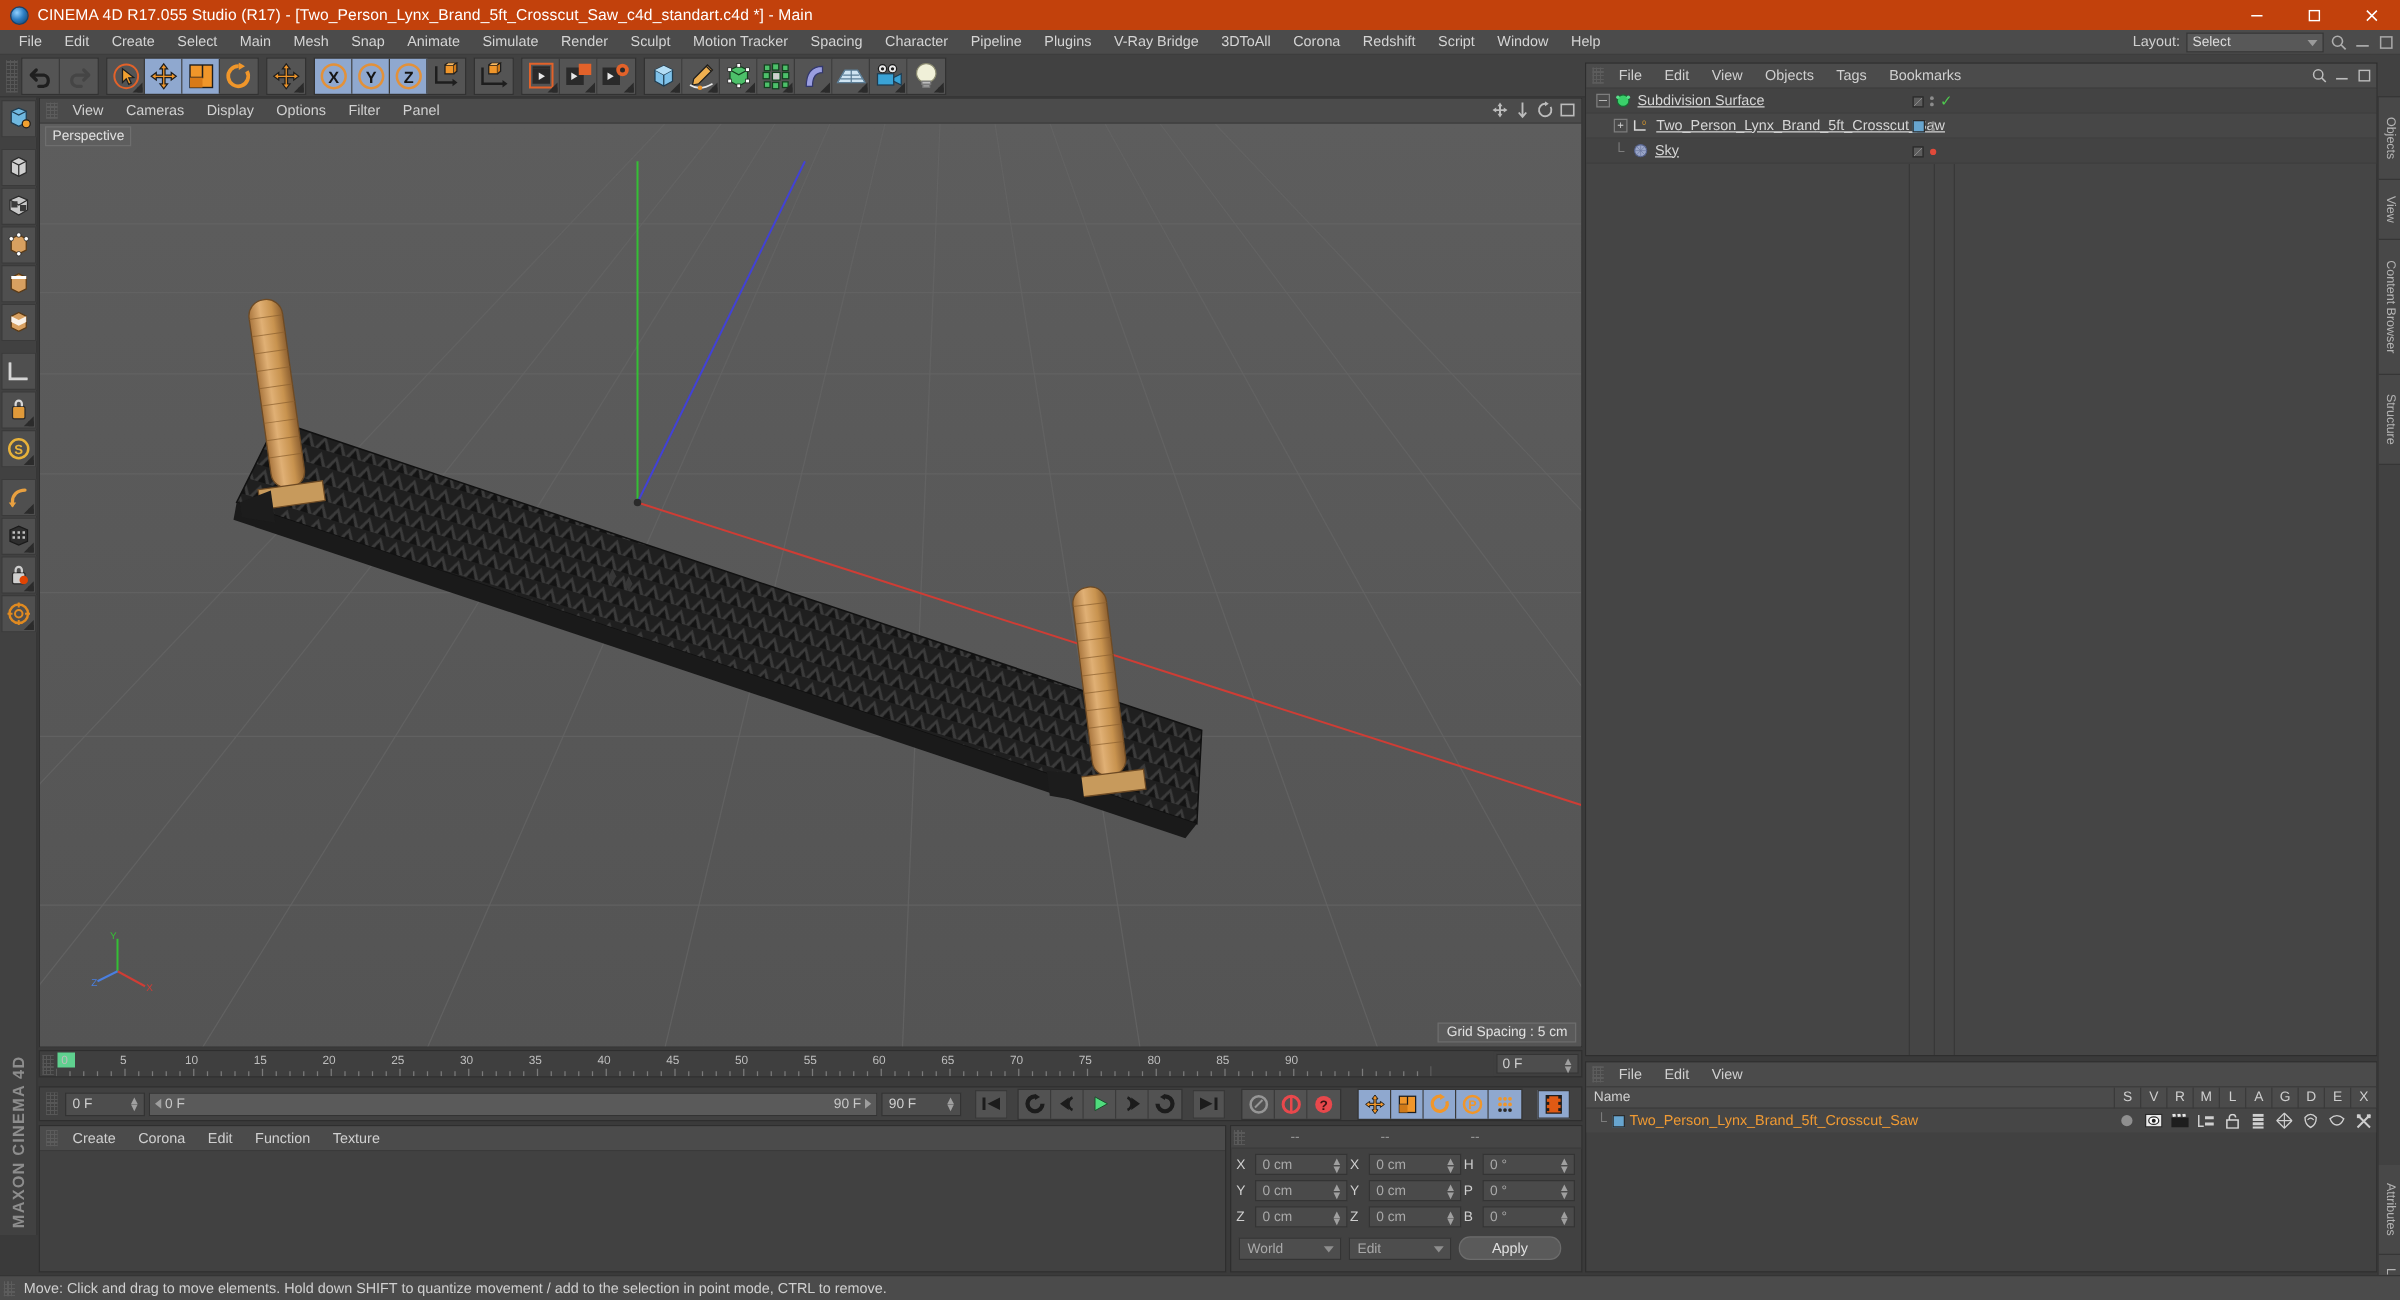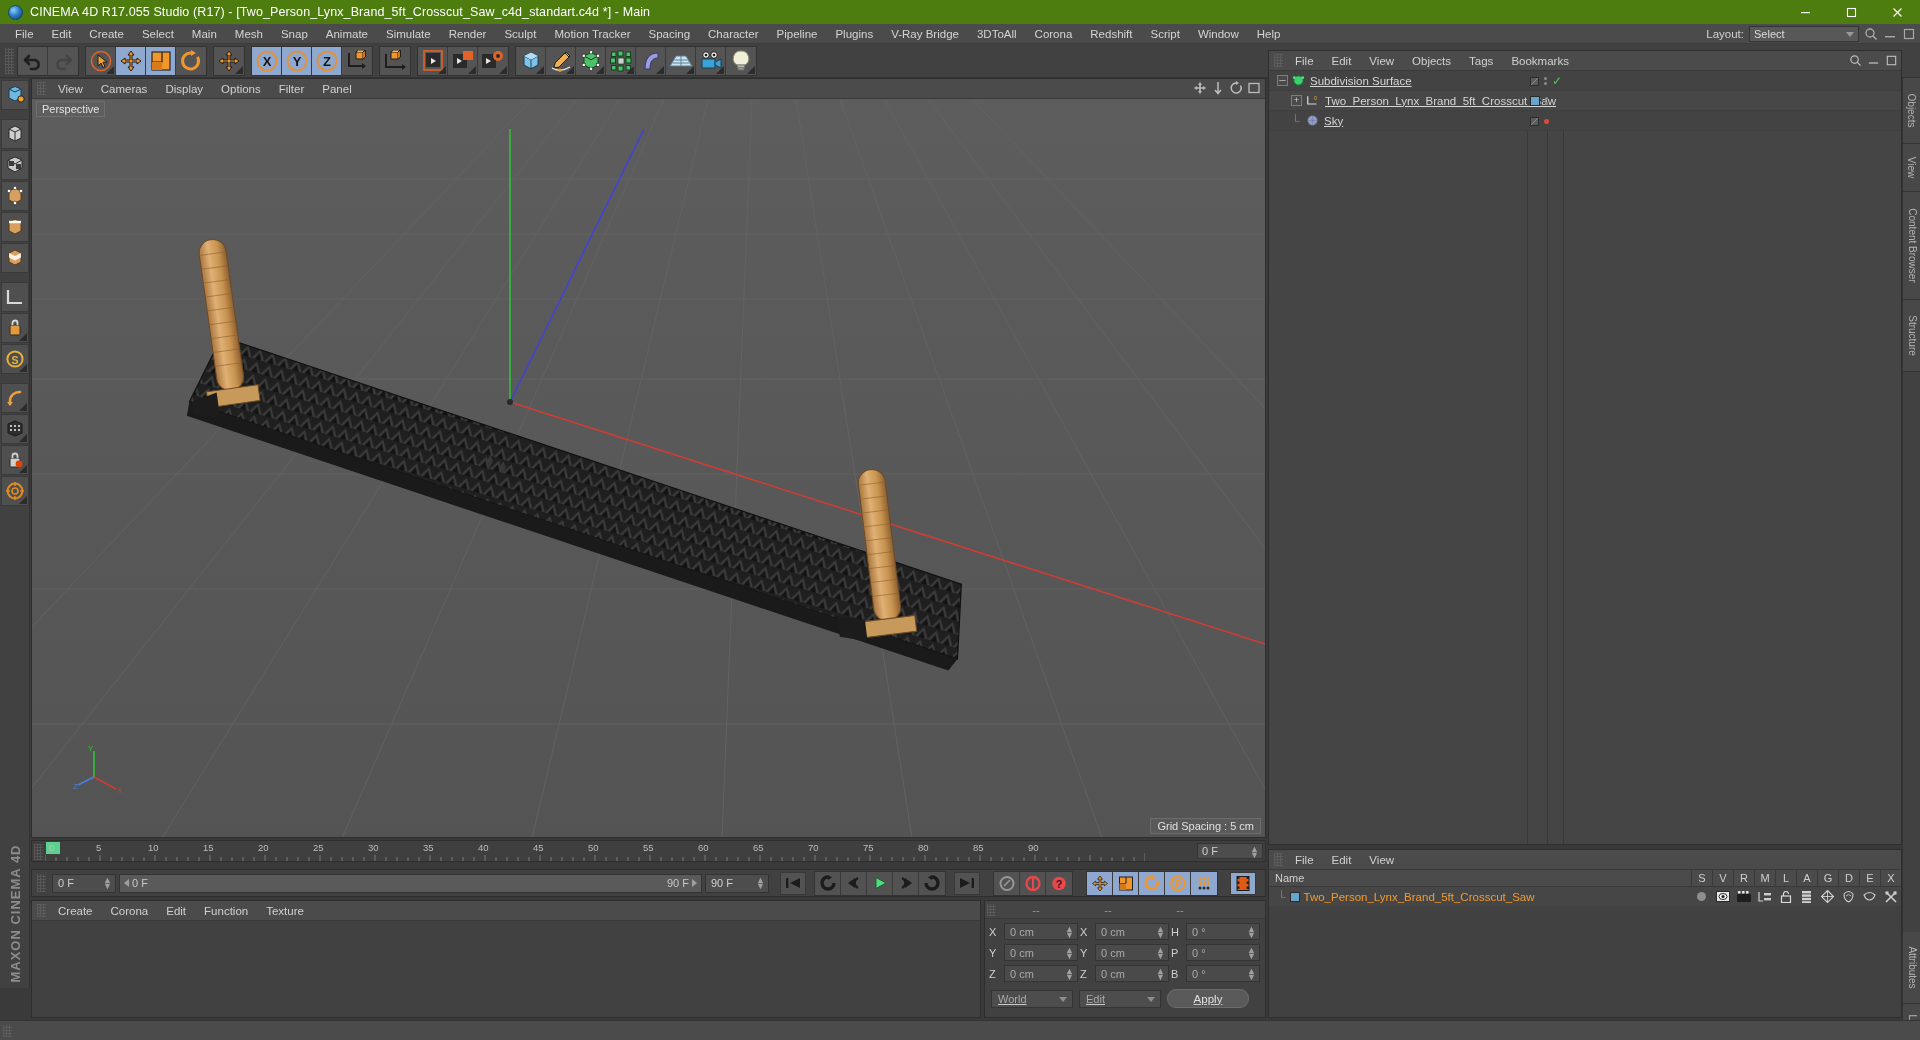--- a/index.html
+++ b/index.html
@@ -6,21 +6,21 @@
   html,body{ width:1920px; height:1040px; overflow:hidden; }
   body{
     font-family:"Liberation Sans", sans-serif;
     background:#3a3a3a; color:#c8c8c8; font-size:12px;
     -webkit-font-smoothing:antialiased;
   }
   .app{ position:relative; width:1920px; height:1040px; }
 
   
   .titlebar{
-    height:24px; background:#4d7c0f; display:flex; align-items:center;
+    height:24px; background:#c2410c; display:flex; align-items:center;
     padding:0 4px; color:#fff; font-size:12.5px; position:relative;
   }
   .tb-logo{
     width:15px;height:15px;border-radius:50%;
     background:radial-gradient(circle at 35% 32%, #8fd0ff 0%, #2e7fc4 45%, #0d3c66 100%);
     border:1px solid #13436f; margin:0 7px 0 4px; flex:none;
   }
   .tb-title{ white-space:nowrap; letter-spacing:.1px; }
   .tb-btns{ position:absolute; right:0; top:0; height:24px; display:flex; }
   .tb-btn{
@@ -246,21 +246,21 @@
   }
   .coord-head .grip{ margin:0 4px 0 2px; height:12px; }
   .coord-head .ch{ width:72px; text-align:center; }
   .coord-grid{ padding:4px 4px 0 4px; }
   .coord-row{ display:flex; align-items:center; gap:2px; margin-bottom:4px; }
   .clabel{ width:13px; font-size:11px; color:#cfcfcf; text-align:left; }
   .cinput{
     width:74px;height:17px;background:#4a4a4a;border:1px solid #343434;
     font-size:11px;color:#a9a9a9;display:flex;align-items:center;padding-left:5px;position:relative;
   }
-  .coord-bottom{ display:flex; align-items:center; gap:6px; padding:3px 6px;text-decoration:underline; }
+  .coord-bottom{ display:flex; align-items:center; gap:6px; padding:3px 6px; }
   .csel{
     width:82px;height:18px;background:#4d4d4d;border:1px solid #343434;
     font-size:11px;color:#a9a9a9;display:flex;align-items:center;padding-left:6px;position:relative;
   }
   .csel .arrow{
     position:absolute;right:5px;top:6px;width:0;height:0;
     border-left:4px solid transparent;border-right:4px solid transparent;border-top:5px solid #8e8e8e;
   }
   .capply{
     width:82px;height:19px;background:#5a5a5a;border:1px solid #6c6c6c;border-radius:9px;
@@ -1383,15 +1383,16 @@
     <div class="rs-tab" style="height:72px;">
         <span>Attributes</span>
       </div>
     <div class="rs-tab" style="height:52px;">
         <span>Layers</span>
       </div>
   </div>
 
   <div class="statusbar">
     <div class="grip" style="height:12px;"></div>
+    <div class="txt">Move: Click and drag to move elements. Hold down SHIFT to quantize movement / add to the selection in point mode, CTRL to remove.</div>
   </div>
 
 </div>
 
 </body></html>

